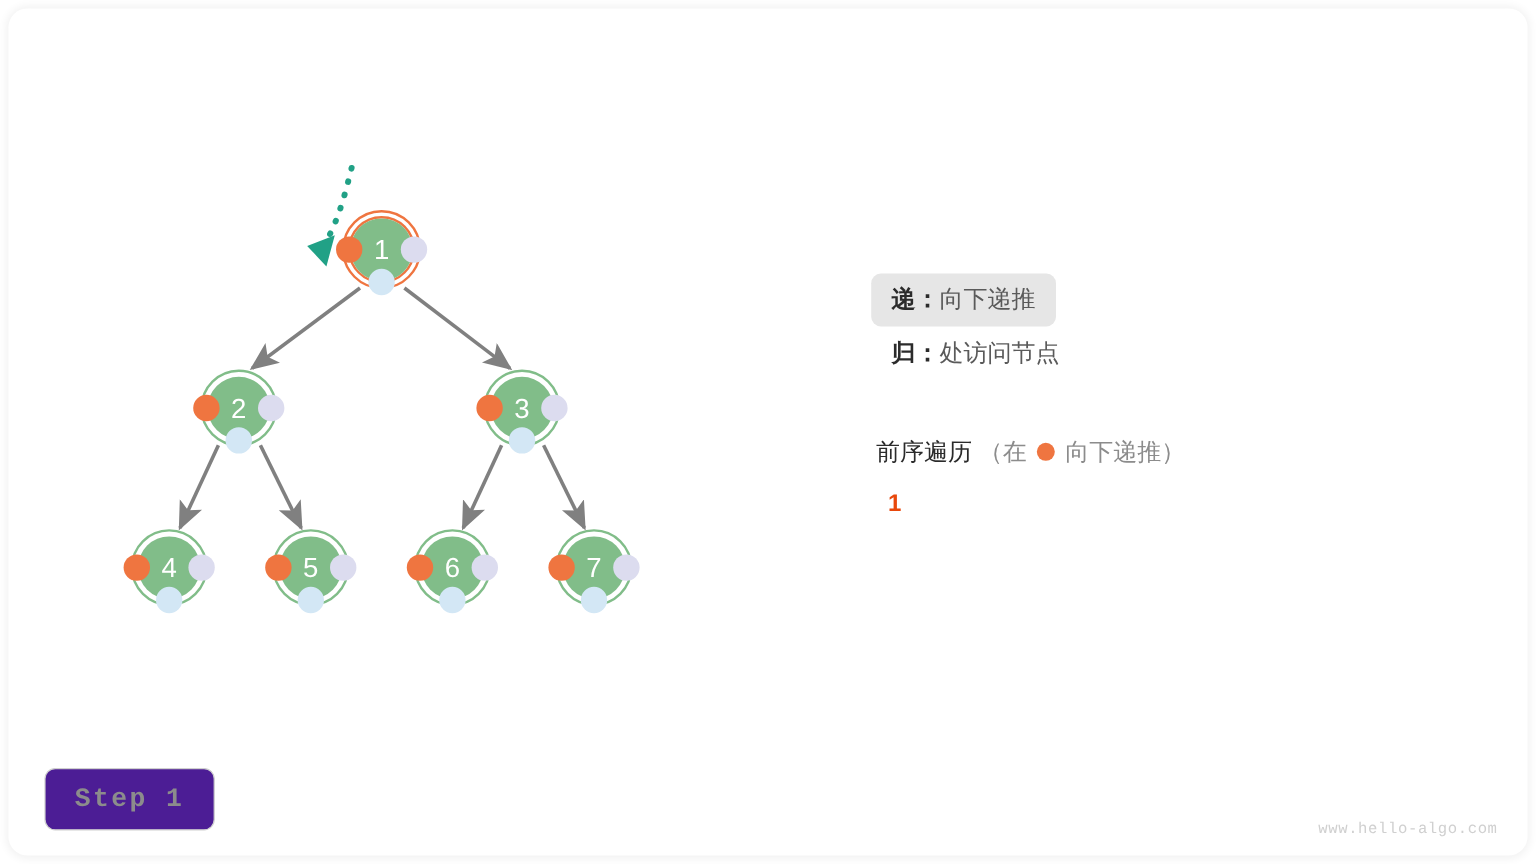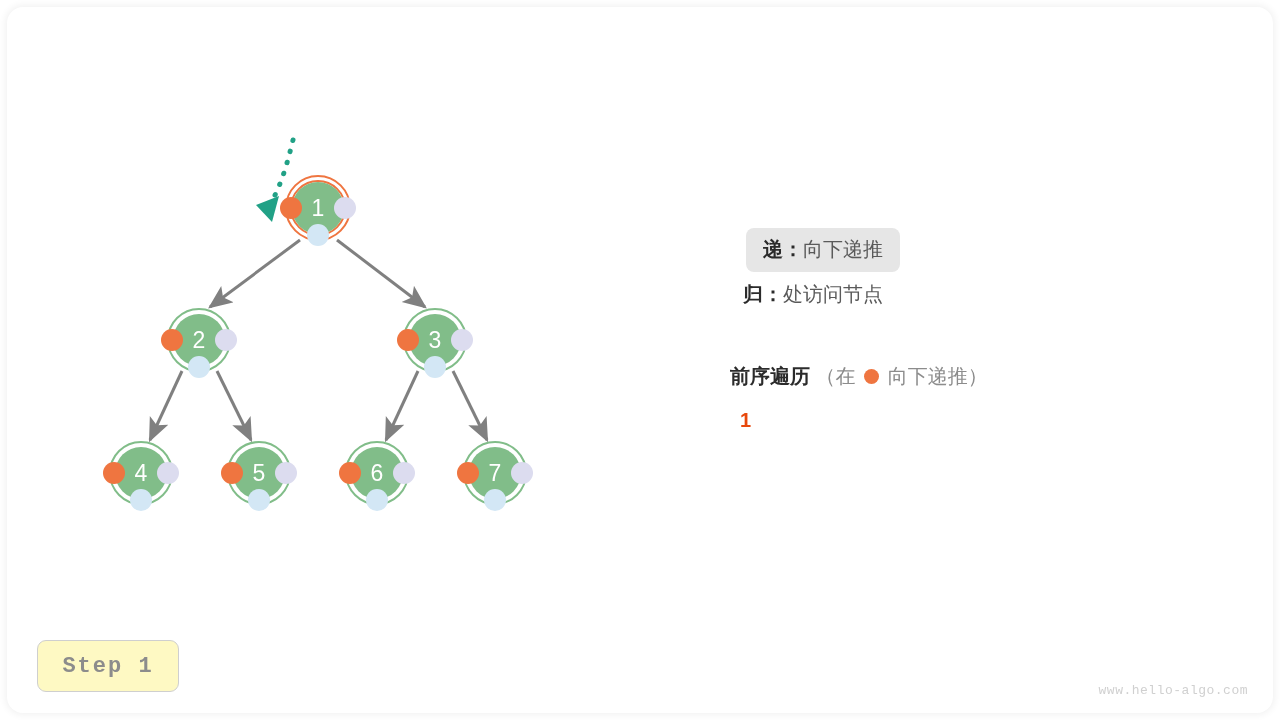--- a/index.html
+++ b/index.html
@@ -118,21 +118,20 @@
   }
   .pill {
     display: inline-block;
     background: #e6e6e6;
     border-radius: 8px;
     padding: 8px 17px 9px 17px;
     font-size: 20px;
     color: #5a5a5a;
     font-family: "Liberation Sans", "DejaVu Sans", sans-serif;
     white-space: nowrap;
-    margin-left: 20px;
   }
   .pill b, .plain b {
     color: #2b2b2b;
     font-weight: bold;
   }
   .plain {
     padding: 9px 17px 9px 17px;
     font-size: 20px;
     color: #5a5a5a;
     font-family: "Liberation Sans", "DejaVu Sans", sans-serif;
@@ -142,21 +141,21 @@
     position: absolute;
     left: 730px;
     top: 363px;
     font-size: 20px;
     color: #8c8c8c;
     white-space: nowrap;
     font-family: "Liberation Sans", "DejaVu Sans", sans-serif;
   }
   #order-head .strong {
     color: #2b2b2b;
-    font-weight: bold;
+    font-weight: normal;
   }
   #order-head .inline-dot {
     display: inline-block;
     width: 15px; height: 15px;
     border-radius: 50%;
     background: #ef7540;
     vertical-align: -1px;
     margin: 0 3px;
   }
   #order-values {
@@ -172,21 +171,21 @@
 
   
   #step-badge {
     position: absolute;
     left: 37px;
     top: 640px;
     width: 142px;
     height: 52px;
     border: 1px solid #cfcfcf;
     border-radius: 9px;
-    background: #fef9c3;
+    background: #4c1d95;
     color: #8c8c8c;
     font-family: "Liberation Mono", "DejaVu Sans Mono", monospace;
     font-size: 22px;
     font-weight: bold;
     letter-spacing: 2px;
     display: flex;
     align-items: center;
     justify-content: center;
     box-sizing: border-box;
   }

